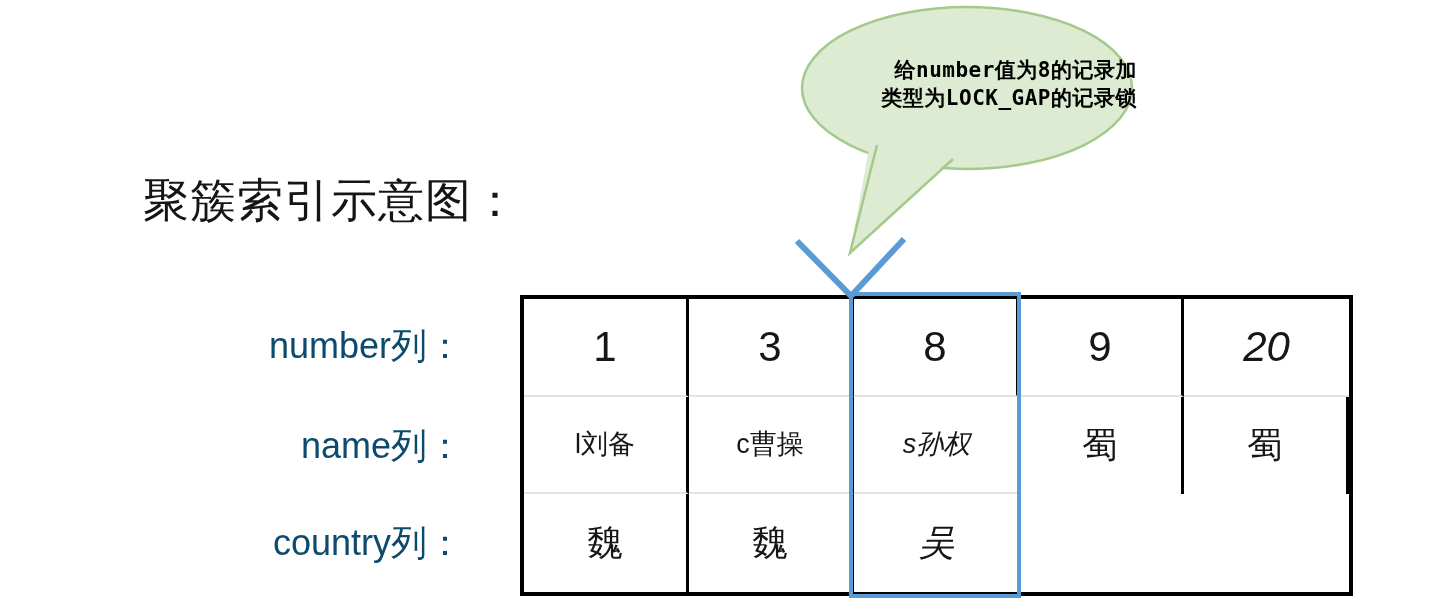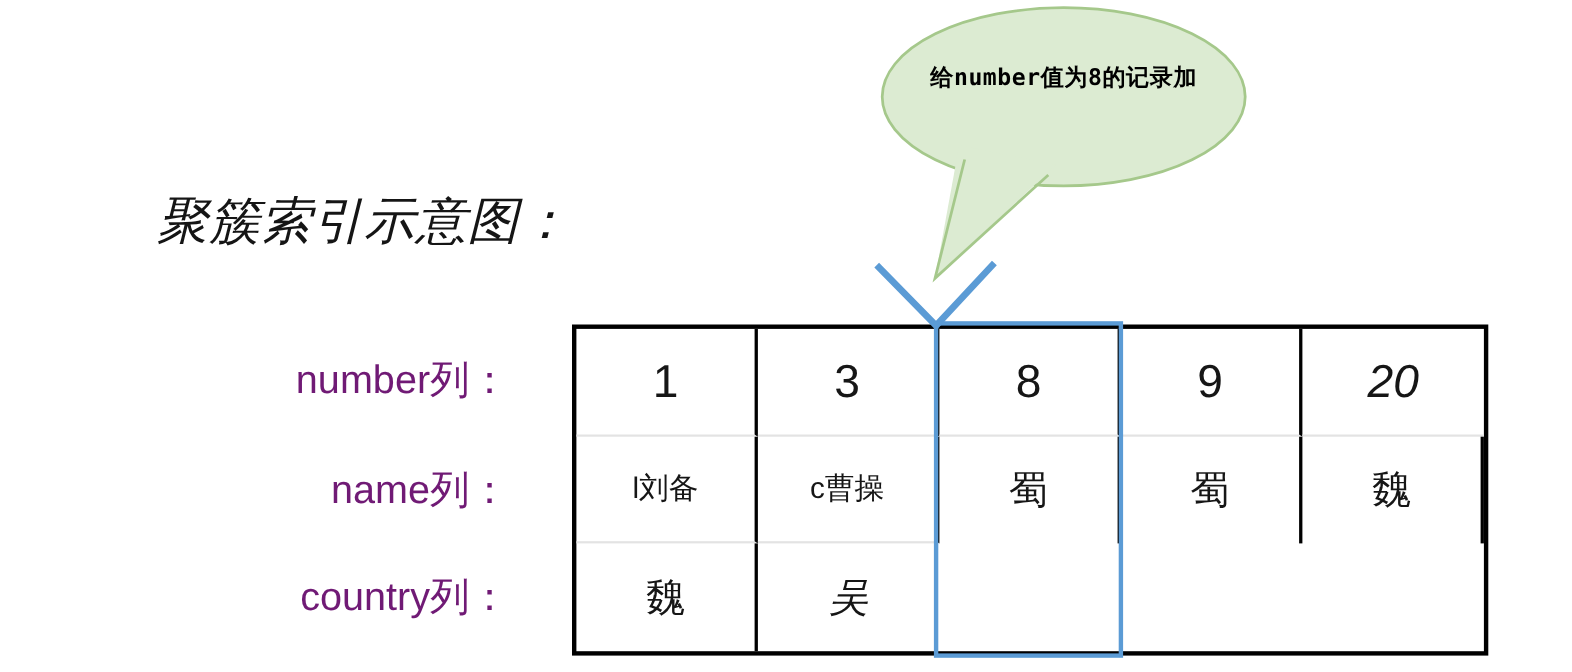--- a/index.html
+++ b/index.html
@@ -18,28 +18,28 @@
     font-family: "Liberation Sans", sans-serif;
     color: var(--text-color);
   }
   .canvas { position: absolute; inset: 0; background: #ffffff; }
 
   
   .title {
     position: absolute; left: 143px; top: 170px;
     font-family: "DejaVu Serif", "Liberation Serif", serif;
     font-size: 46px; line-height: 60px; color: #151515;
-    letter-spacing: 1px; white-space: nowrap; font-style: italic;
+    letter-spacing: 1px; white-space: nowrap;
   }
 
   
   .row-label {
     position: absolute; right: 966px;
     transform: translateY(-50%);
-    font-size: 36px; color: #701a75; white-space: nowrap;
+    font-size: 36px; color: #0c4a6e; white-space: nowrap;
   }
   .row-label.r1 { top: 346px; }
   .row-label.r2 { top: 446px; }
   .row-label.r3 { top: 543px; }
 
   
   .index-table {
     position: absolute; left: 520px; top: 295px;
     width: 833px; height: 301px;
     border: 4px solid var(--table-border);
@@ -71,21 +71,21 @@
   
   svg.overlay { position: absolute; left: 0; top: 0; pointer-events: none; }
   .bubble { fill: var(--bubble-fill); stroke: var(--bubble-stroke); stroke-width: 2.5; }
   .tail-fill { fill: var(--bubble-fill); stroke: none; }
   .tail-stroke { fill: none; stroke: var(--bubble-stroke); stroke-width: 2.5; stroke-linejoin: miter; }
   .v-mark { fill: none; stroke: var(--highlight-blue); stroke-width: 6; stroke-linecap: butt; }
 
   
   .callout-text {
     position: absolute; left: 797px; top: 56px; width: 340px;
-    text-align: center;
+    text-align: right;
     font-family: "DejaVu Sans Mono", "DejaVu Sans", monospace;
     font-size: 21px; font-weight: bold; line-height: 28px;
     color: #000000; letter-spacing: 0.5px; white-space: nowrap;
   }
 </style>
 </head>
 <body>
 
 <div class="canvas">
 
@@ -97,34 +97,36 @@
 
   <div class="index-table">
     <div class="cell num">1</div>
     <div class="cell num">3</div>
     <div class="cell num">8</div>
     <div class="cell num">9</div>
     <div class="cell num lc">20</div>
 
     <div class="cell name">l刘备</div>
     <div class="cell name">c曹操</div>
+    <div class="cell name lc">s孙权</div>
 
     <div class="cell country lr">蜀</div>
     <div class="cell country lr">蜀</div>
     <div class="cell country lr">魏</div>
     <div class="cell country lr">魏</div>
     <div class="cell country lr lc">吴</div>
   </div>
 
   <svg class="overlay" width="1429" height="611" viewBox="0 0 1429 611">
     <ellipse class="bubble" cx="967" cy="88" rx="165" ry="81"></ellipse>
     <path class="tail-fill" d="M 872 132 L 850 253 L 960 150 Z"></path>
     <path class="tail-stroke" d="M 877 145 L 850 253 L 953 159"></path>
     <polyline class="v-mark" points="797,241 851,296 904,239"></polyline>
   </svg>
 
   <div class="callout-text">
     <div>给number值为8的记录加</div>
+    <div>类型为LOCK_GAP的记录锁</div>
   </div>
 
   <div class="col-highlight"></div>
 
 </div>
 
 </body></html>

